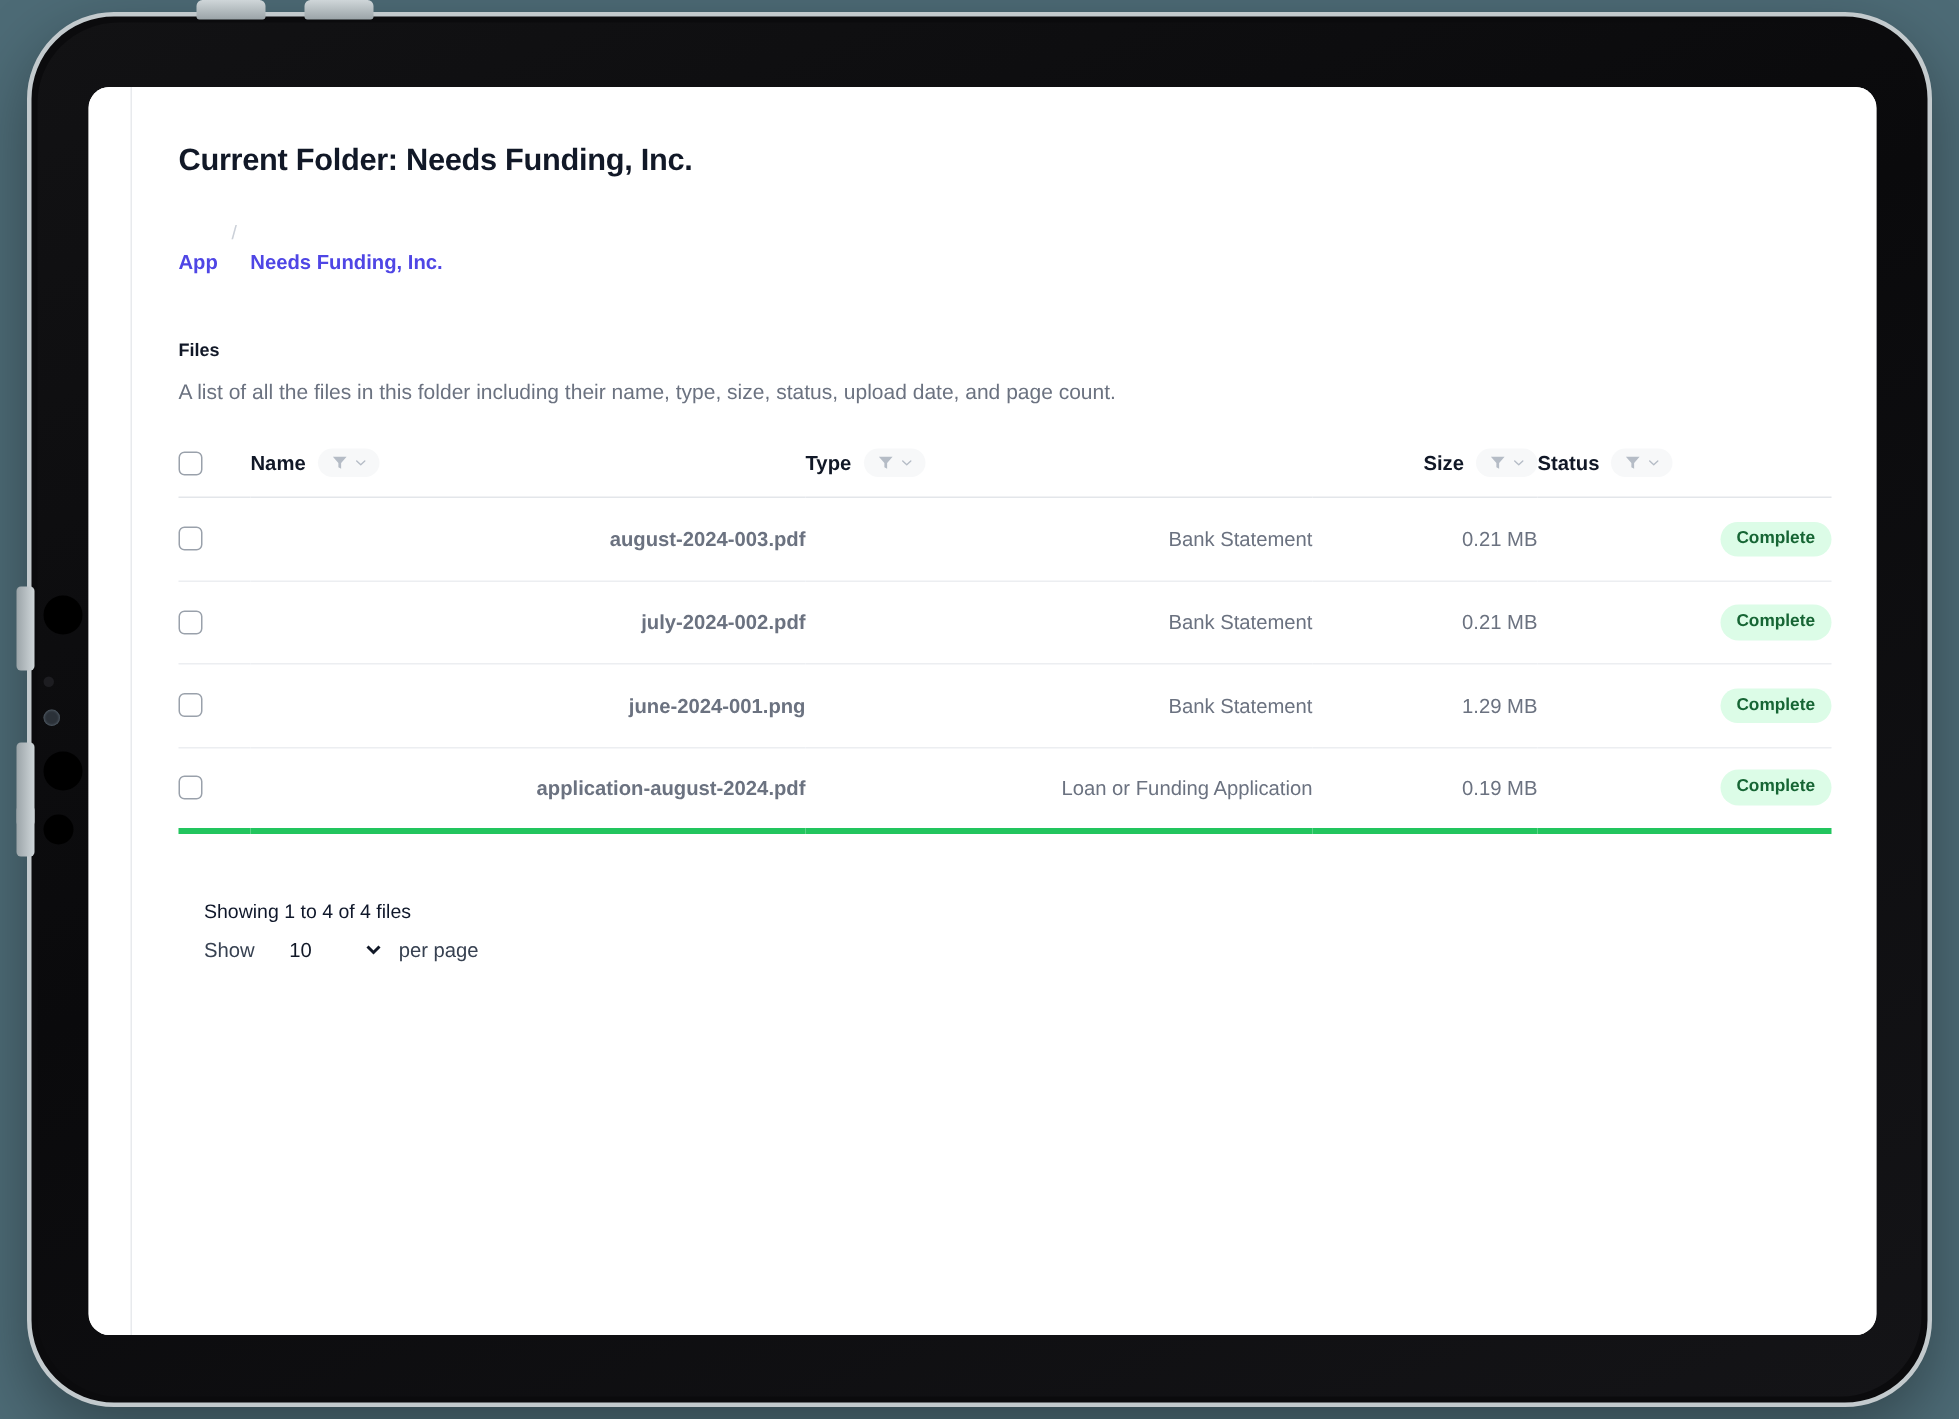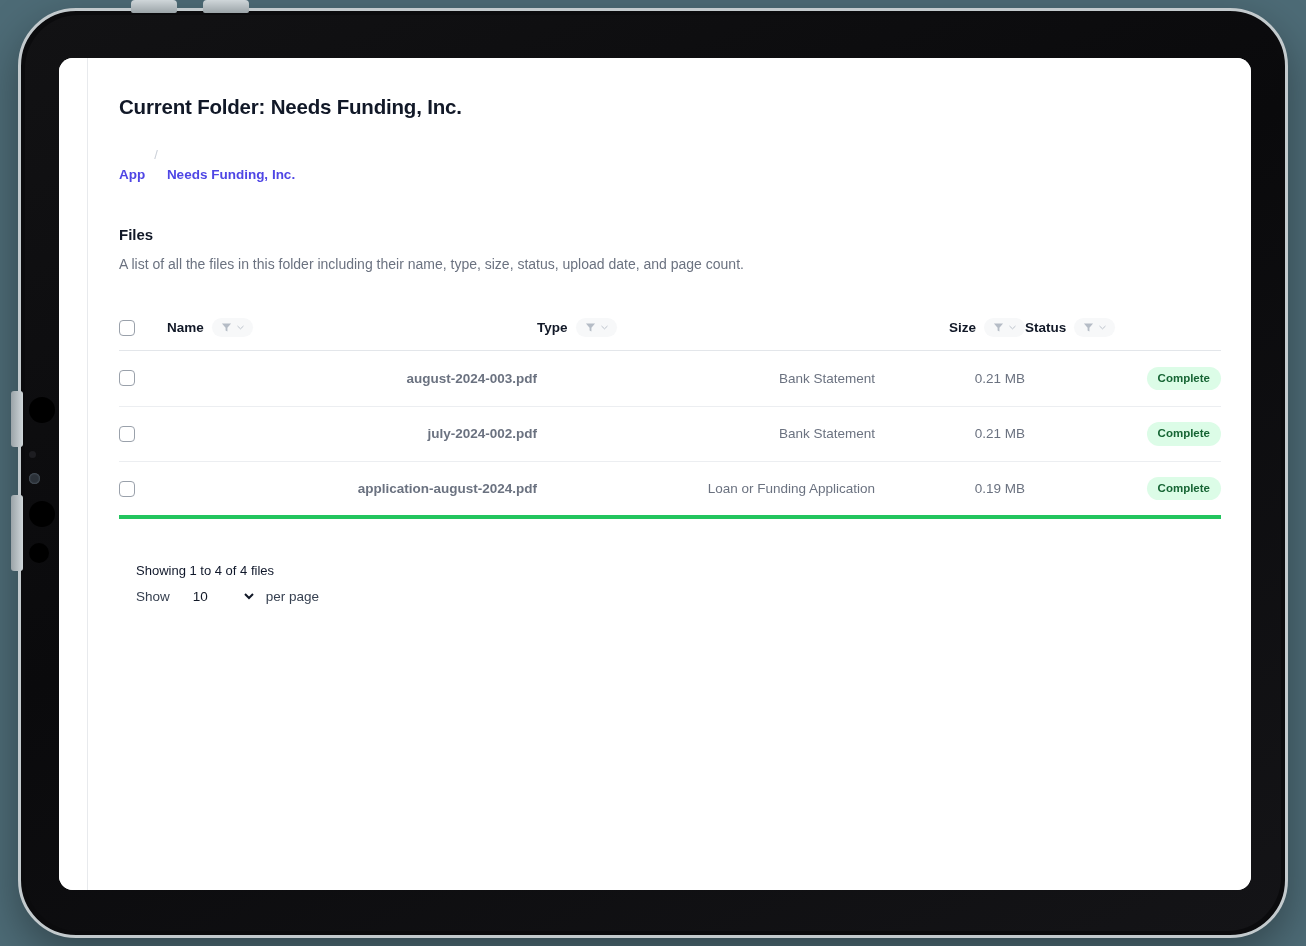--- a/index.html
+++ b/index.html
@@ -131,35 +131,35 @@
     cursor: pointer;
     margin-top: 40px;
   }
   .crumb-sep {
     color: #cbd0d8;
     font-size: 13px;
   }
 
   .section-title {
     margin-top: 44px;
-    font-size: 15px;
+    font-size: 12px;
     font-weight: bold;
     color: #111827;
   }
 
   .section-desc {
     margin-top: 12px;
     font-size: 14px;
     color: #6b7280;
     line-height: 1.4;
   }
 
   
   .table-wrap {
-    margin-top: 44px;
+    margin-top: 28px;
   }
 
   table.files-table {
     width: 100%;
     border-collapse: collapse;
     table-layout: fixed;
   }
 
   table.files-table thead th {
     text-align: left;
@@ -394,20 +394,31 @@
                   <span class="checkbox"></span>
                 </td>
                 <td class="cell-name">july-2024-002.pdf</td>
                 <td>Bank Statement</td>
                 <td class="cell-size">0.21 MB</td>
                 <td>
                   <span class="badge">Complete</span>
                 </td>
               </tr>
 
+              <tr>
+                <td>
+                  <span class="checkbox"></span>
+                </td>
+                <td class="cell-name">june-2024-001.png</td>
+                <td>Bank Statement</td>
+                <td class="cell-size">1.29 MB</td>
+                <td>
+                  <span class="badge">Complete</span>
+                </td>
+              </tr>
 
               <tr>
                 <td>
                   <span class="checkbox"></span>
                 </td>
                 <td class="cell-name">application-august-2024.pdf</td>
                 <td>Loan or Funding Application</td>
                 <td class="cell-size">0.19 MB</td>
                 <td>
                   <span class="badge">Complete</span>

